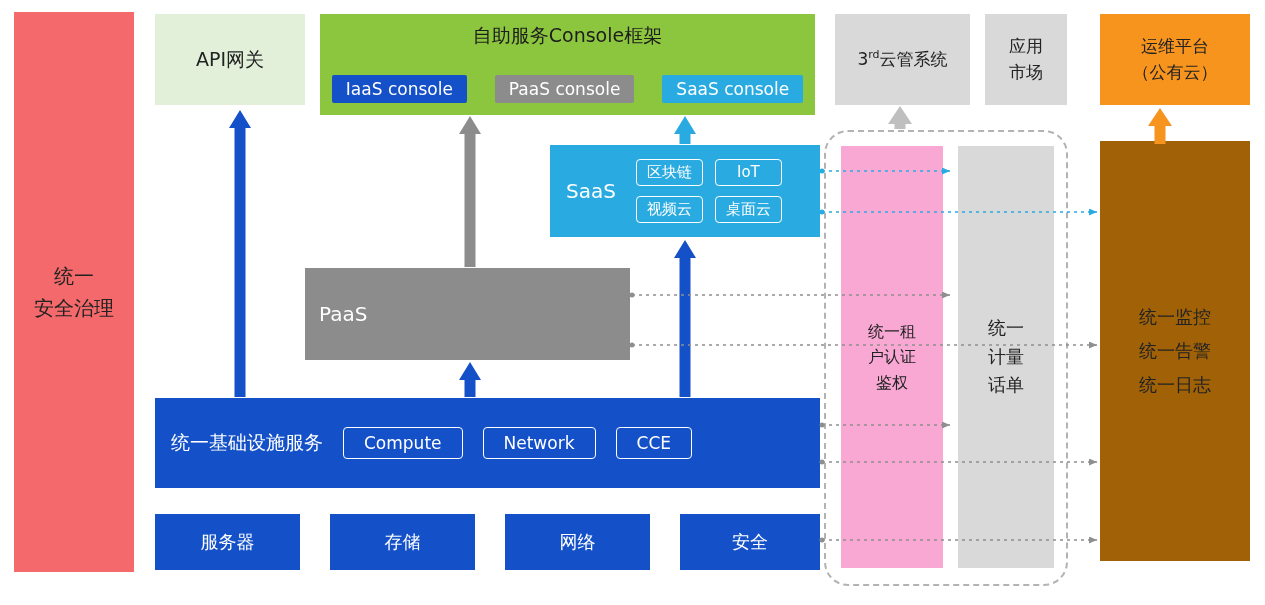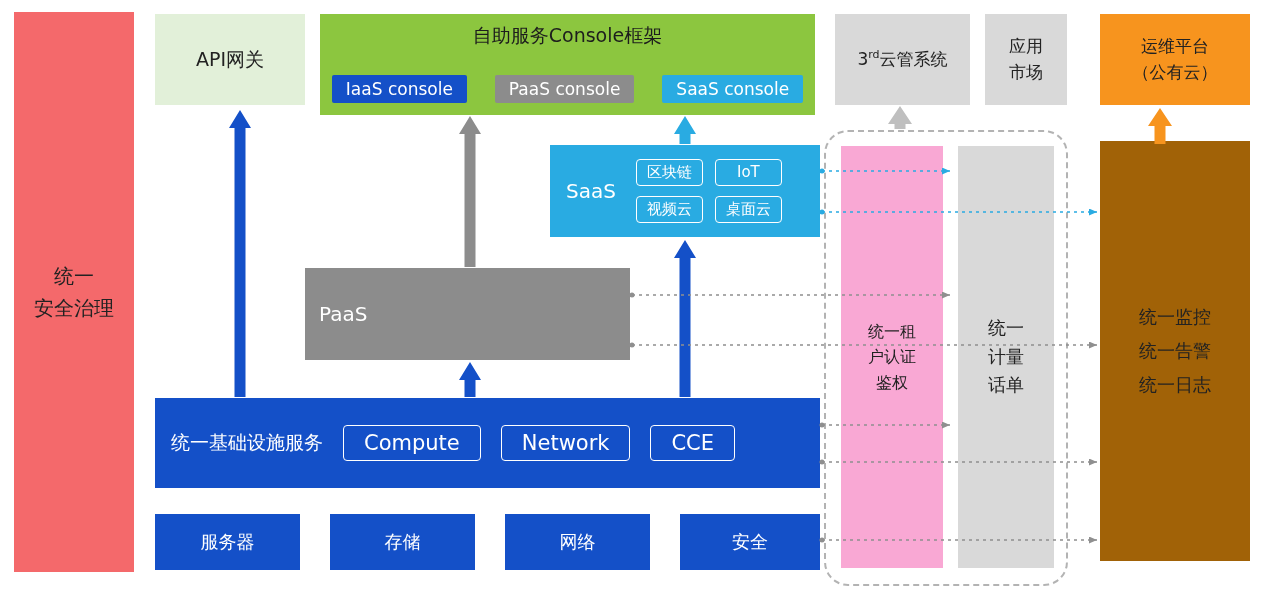--- a/index.html
+++ b/index.html
@@ -53,21 +53,21 @@
   .grid-2 { display:grid; grid-template-columns:auto auto; gap:10px 12px; }
 
   .paas-box { left:305px; top:268px; width:325px; height:92px; background:#8C8C8C; }
   .paas-box .layer-label { margin:0 12px 0 14px; }
   .grid-3 { display:grid; grid-template-columns:auto auto auto; gap:10px 10px; }
 
   .infra-box { left:155px; top:398px; width:665px; height:90px; background:#1450C8; }
   .infra-label { color:#fff; font-size:19px; margin:0 20px 0 16px; }
   .infra-chips { display:flex; gap:20px; }
   .infra-chip { border:1.5px solid #fff; color:#fff; border-radius:4px;
-    padding:5px 20px; font-size:21px; }
+    padding:5px 20px; font-size:17px; }
 
   
   .hw-box { top:514px; height:56px; background:#1450C8; color:#fff; font-size:18px; }
   .hw-1 { left:155px; width:145px; }
   .hw-2 { left:330px; width:145px; }
   .hw-3 { left:505px; width:145px; }
   .hw-4 { left:680px; width:140px; }
 
   
   .dashed-container { left:824px; top:130px; width:244px; height:456px;

